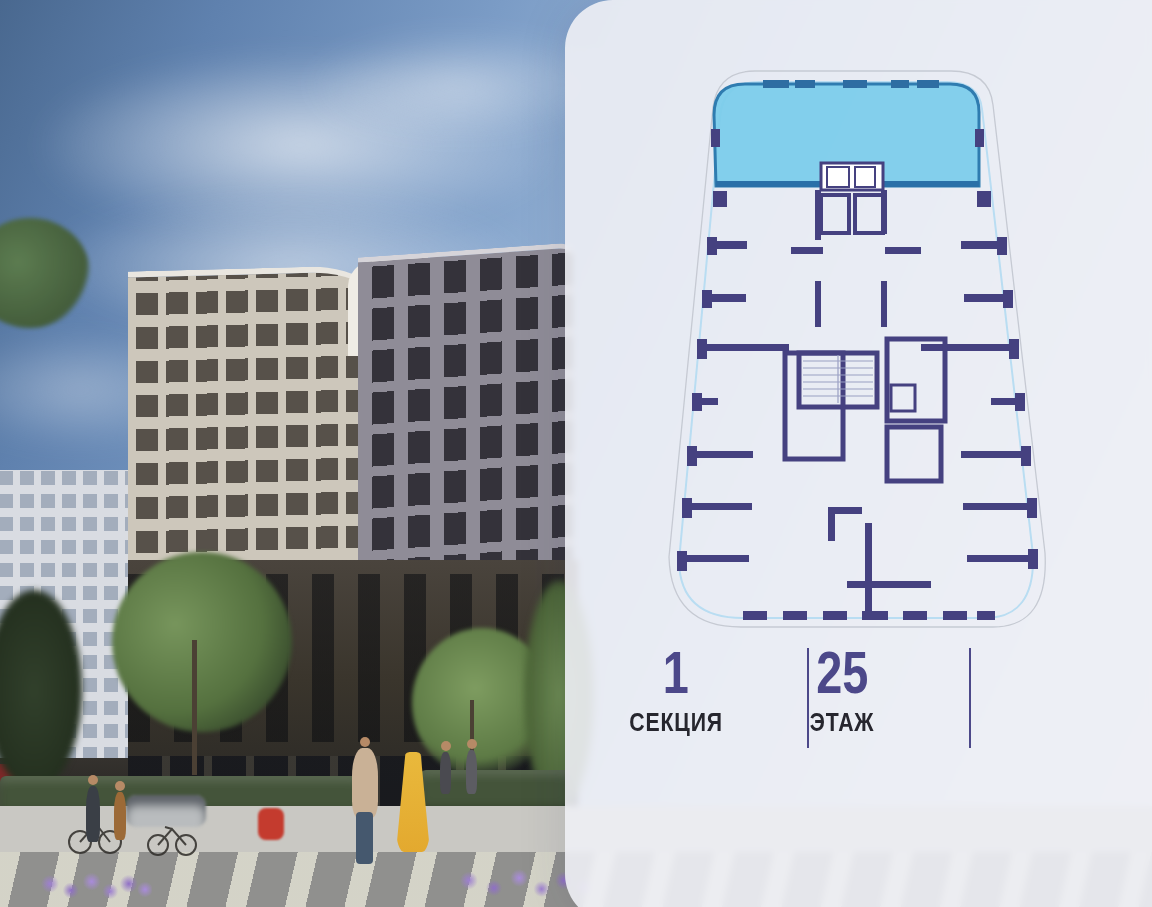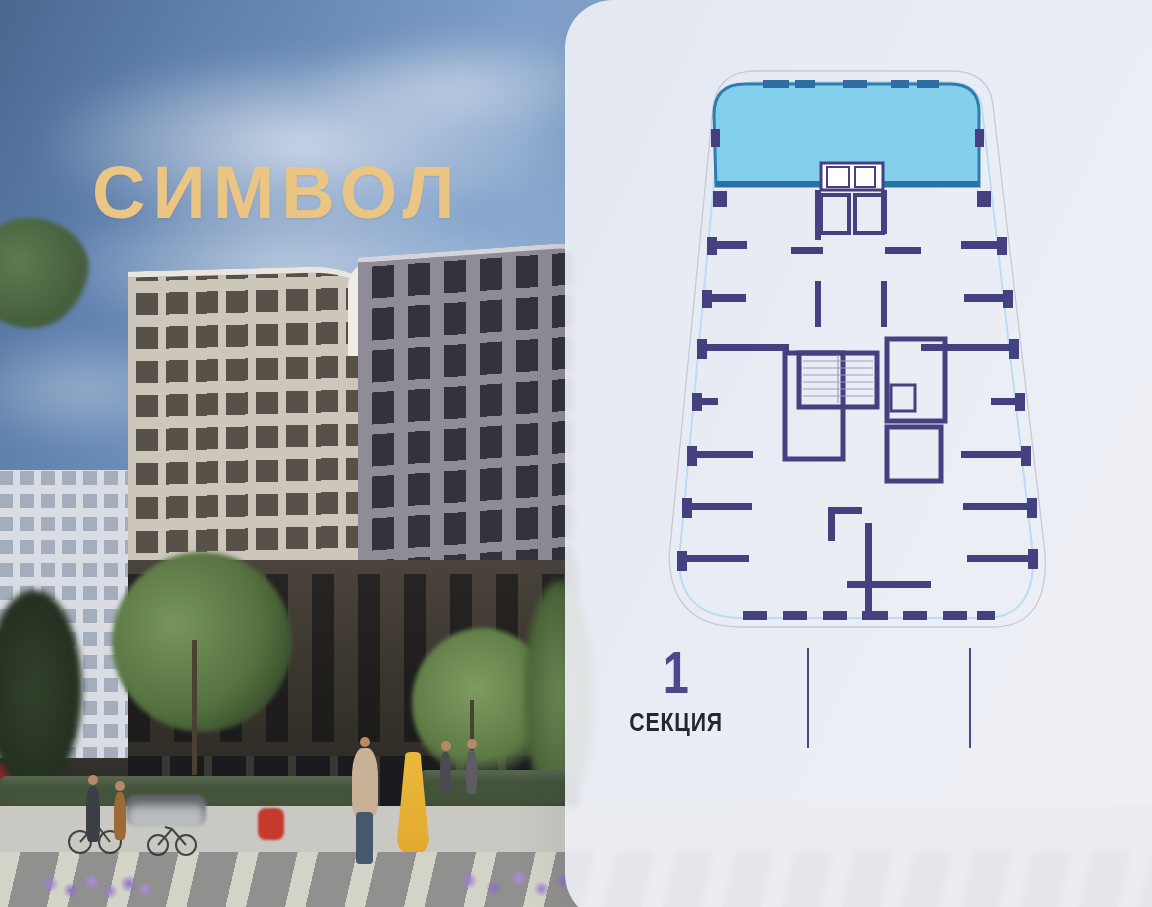--- a/index.html
+++ b/index.html
@@ -180,21 +180,20 @@
     <div class="person p-yellow"></div>
     <div class="person p-small1"></div>
     <div class="person p-small2"></div>
     <div class="person p-far1"></div>
     <div class="person p-far2"></div>
 
     <div class="flowers fl1"></div>
     <div class="flowers fl2"></div>
   </div>
 
-  <div class="brand">СИМВОЛ</div>
 
   <div class="panel">
 
     <svg class="floorplan" viewBox="0 0 390 575">
 
       <path d="M 92,16 L 288,16 Q 326,16 330,50 L 382,498 Q 386,572 330,572 L 78,572 Q 8,572 6,502 L 50,52 Q 55,16 92,16 Z" fill="none" stroke="#c6cad3" stroke-width="1.3"></path>
       <path d="M 96,27 L 284,27 Q 316,27 319,54 L 370,500 Q 372,563 322,563 L 80,563 Q 17,563 16,506 L 57,62 Q 60,27 96,27 Z" fill="none" stroke="#b9ddf2" stroke-width="2"></path>
 
       <g>
         <path d="M 53,131 L 51,60 Q 51,29 82,29 L 287,29 Q 316,29 316,57 L 316,131 Z" fill="#7accea" fill-opacity="0.92" stroke="#2f7cb0" stroke-width="3"></path>
@@ -285,18 +284,22 @@
           <line x1="140" y1="341" x2="210" y2="341"></line>
         <line x1="175" y1="300" x2="175" y2="348"></line>
       </g>
     </svg>
 
     <div class="info">
       <div class="info-col col2">
         <div class="info-value">1</div>
         <div class="info-label">СЕКЦИЯ</div>
       </div>
+      <div class="info-col col3">
+        <div class="info-value">25</div>
+        <div class="info-label">ЭТАЖ</div>
+      </div>
       <div class="divider d1"></div>
       <div class="divider d2"></div>
     </div>
   </div>
 
 </div>
 
 </body></html>

